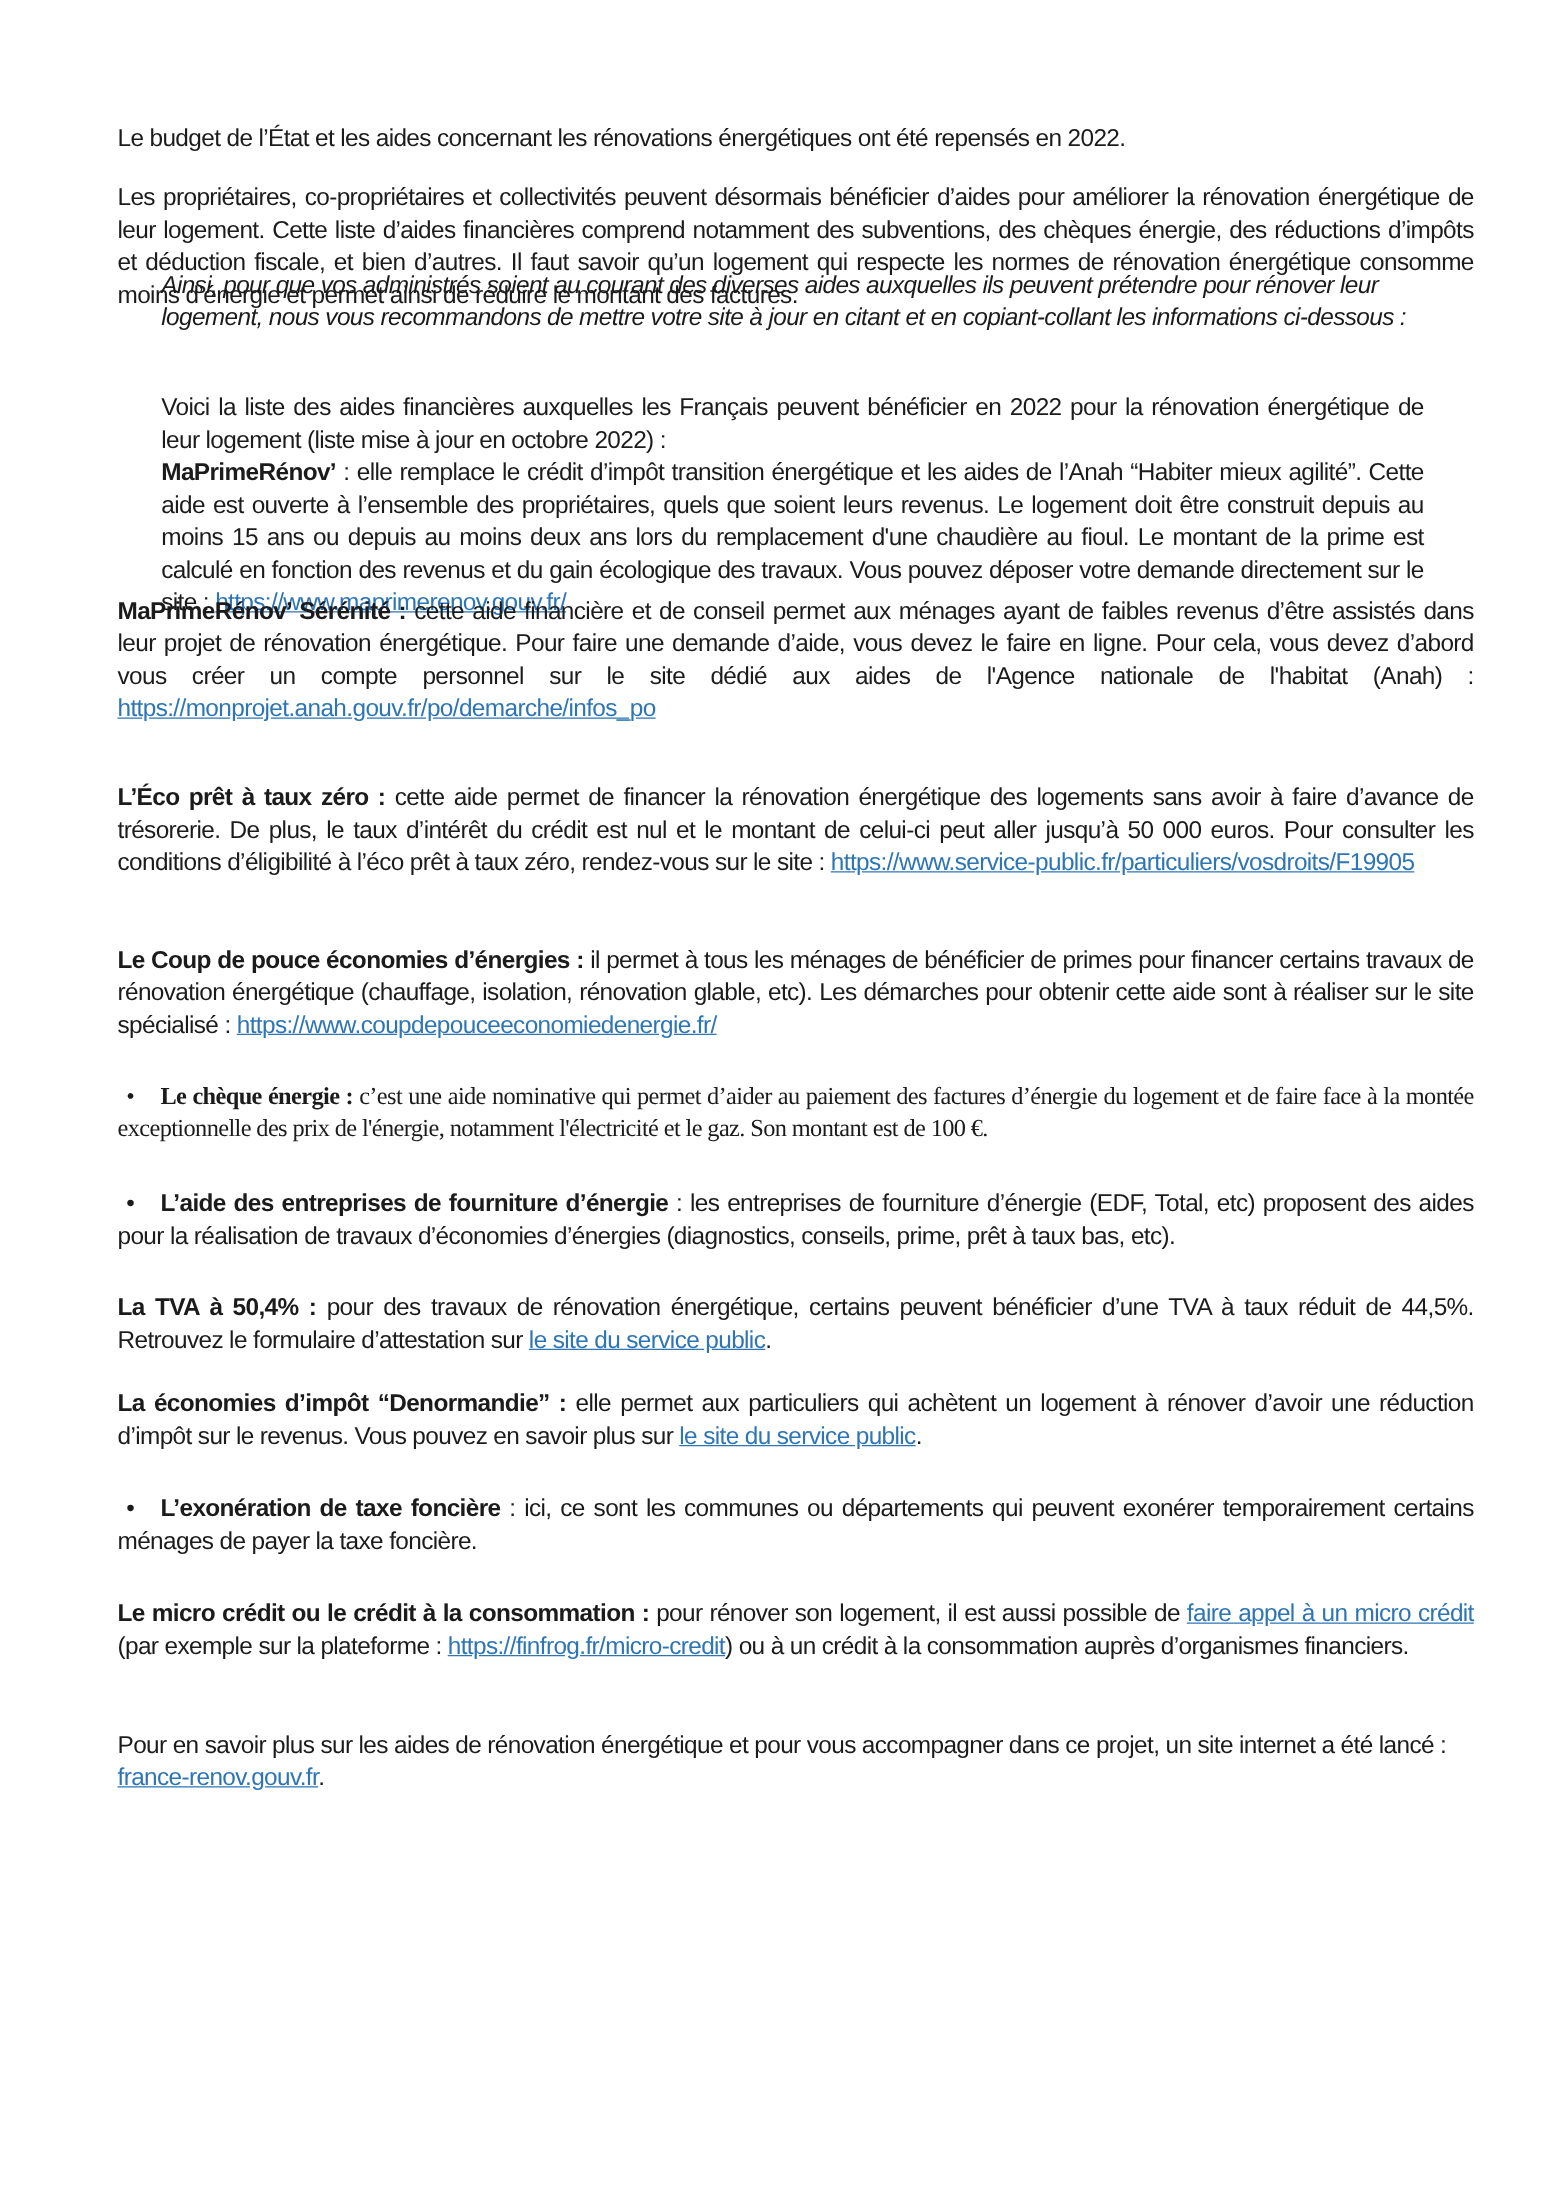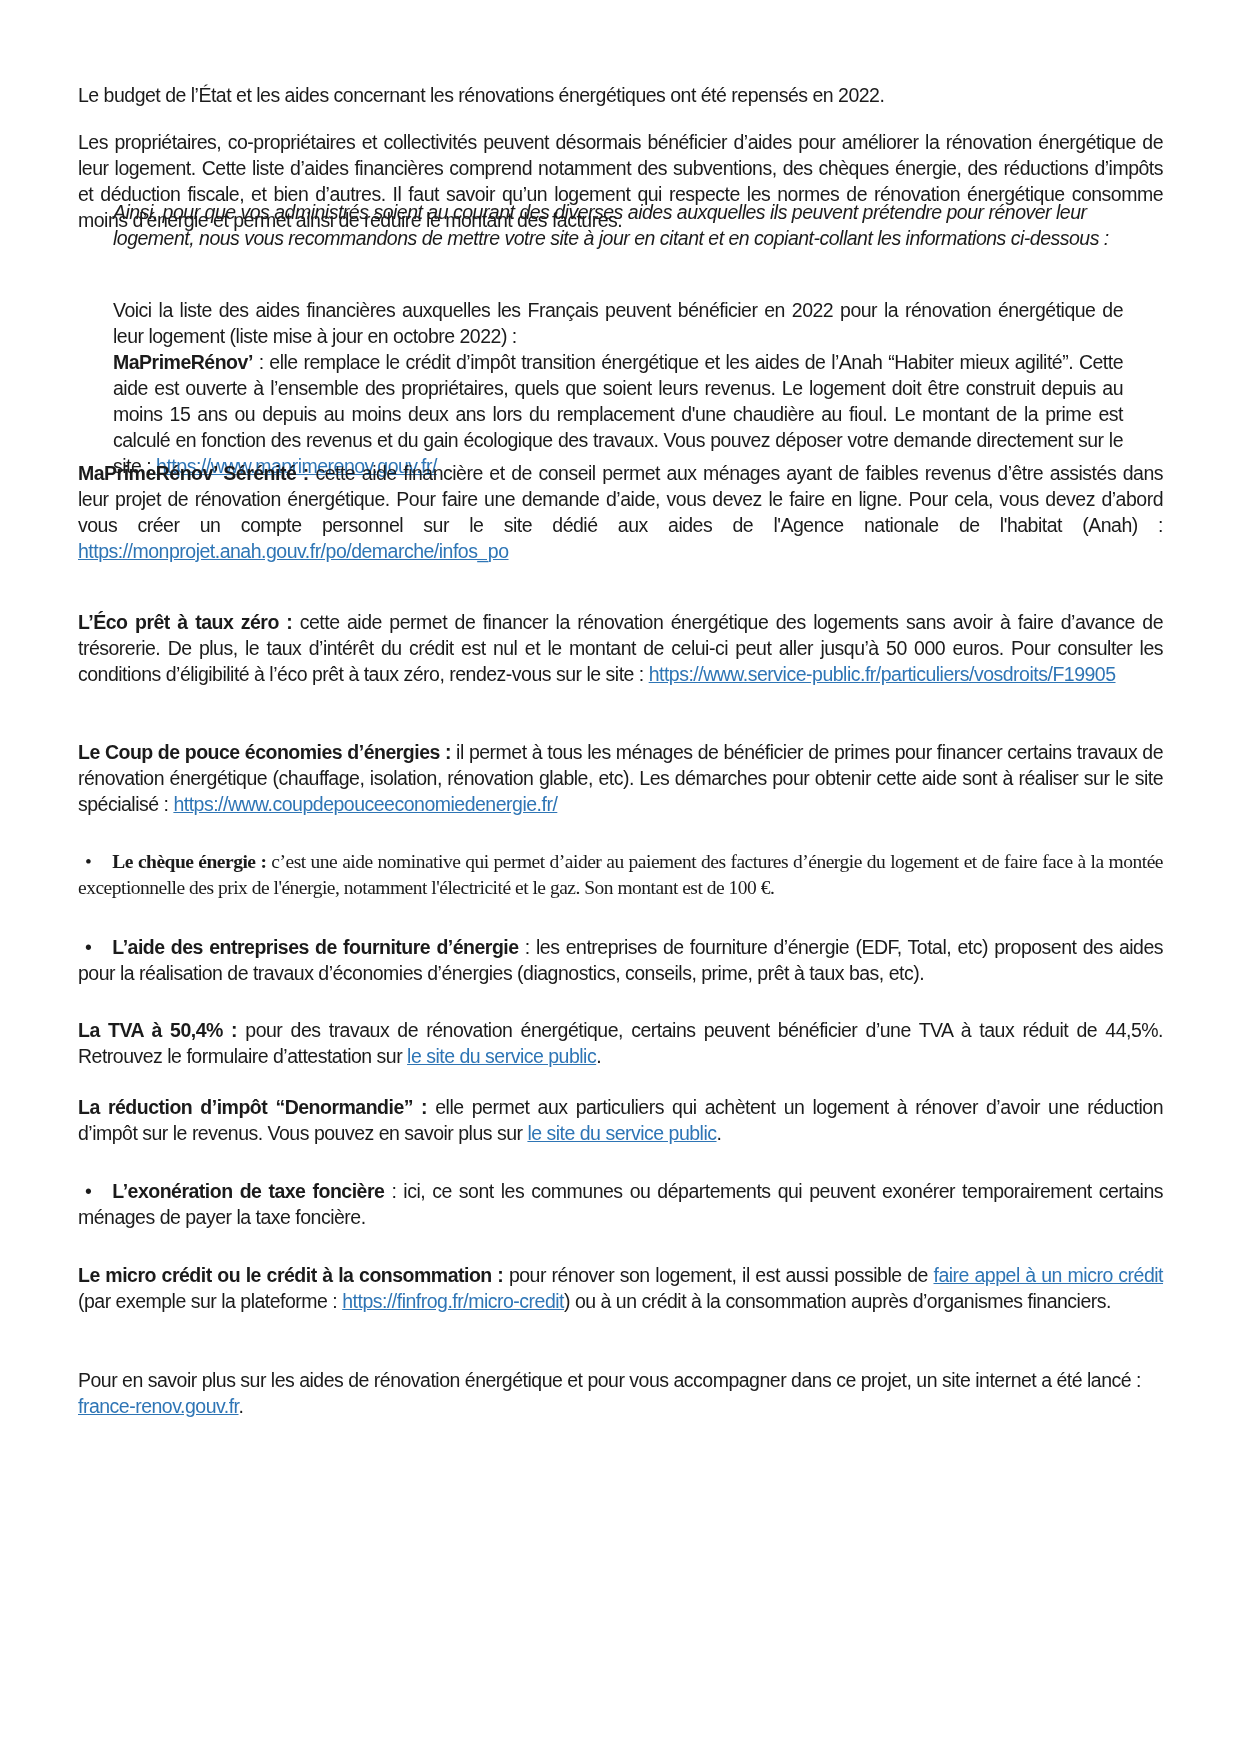--- a/index.html
+++ b/index.html
@@ -2,21 +2,21 @@
 <html lang="fr" style="--link: #2e75b5;"><head>
 <meta charset="utf-8">
 <style>
   html,body{margin:0;padding:0;background:#ffffff;}
   body{width:1240px;height:1754px;}
   .page{
     position:relative;width:1240px;height:1754px;background:#ffffff;overflow:hidden;
     font-family:"Liberation Sans","DejaVu Sans",sans-serif;
     font-size:19.5px;line-height:26px;letter-spacing:-0.5px;color:#1b1b1b;
   }
-  p.block{position:absolute;margin:0;padding:0;}
+  p.block{position:absolute;margin:16px;padding:0;}
   .b{font-weight:700;}
   a.lnk{color:var(--link,#2e75b5);text-decoration:underline;overflow-wrap:anywhere;cursor:pointer;}
   .bullet-glyph{padding-left:7px;padding-right:21px;}
   
   .blk-intro{top:82px;left:78px;width:1085px;}
   .blk-properties{top:129px;left:78px;width:1085px;text-align:justify;}
   .blk-ainsi{top:199px;left:113px;width:1012px;font-style:italic;}
   .blk-voici{top:297px;left:113px;width:1010px;text-align:justify;}
   .blk-maprimerenov{top:349px;left:113px;width:1010px;text-align:justify;}
   .blk-serenite{top:460px;left:78px;width:1085px;text-align:justify;}
@@ -39,18 +39,18 @@
       <p class="block blk-properties"><span>Les propriétaires, co-propriétaires et collectivités peuvent désormais bénéficier d’aides pour améliorer la rénovation énergétique de leur logement. Cette liste d’aides financières comprend notamment des subventions, des chèques énergie, des réductions d’impôts et déduction fiscale, et bien d’autres. Il faut savoir qu’un logement qui respecte les normes de rénovation énergétique consomme moins d’énergie et permet ainsi de réduire le montant des factures.</span></p>
       <p class="block blk-ainsi"><span>Ainsi, pour que vos administrés soient au courant des diverses aides auxquelles ils peuvent prétendre pour rénover leur logement, nous vous recommandons de mettre votre site à jour en citant et en copiant-collant les informations ci-dessous :</span></p>
       <p class="block blk-voici"><span>Voici la liste des aides financières auxquelles les Français peuvent bénéficier en 2022 pour la rénovation énergétique de leur logement (liste mise à jour en octobre 2022) :</span></p>
       <p class="block blk-maprimerenov"><span class="b">MaPrimeRénov’</span><span> : elle remplace le crédit d’impôt transition énergétique et les aides de l’Anah “Habiter mieux agilité”. Cette aide est ouverte à l’ensemble des propriétaires, quels que soient leurs revenus. Le logement doit être construit depuis au moins 15 ans ou depuis au moins deux ans lors du remplacement d'une chaudière au fioul. Le montant de la prime est calculé en fonction des revenus et du gain écologique des travaux. Vous pouvez déposer votre demande directement sur le site : </span><a class="lnk">https://www.maprimerenov.gouv.fr/</a></p>
       <p class="block blk-serenite"><span class="b">MaPrimeRénov’ Sérénité :</span><span> cette aide financière et de conseil permet aux ménages ayant de faibles revenus d’être assistés dans leur projet de rénovation énergétique. Pour faire une demande d’aide, vous devez le faire en ligne. Pour cela, vous devez d’abord vous créer un compte personnel sur le site dédié aux aides de l'Agence nationale de l'habitat (Anah) : </span><a class="lnk">https://monprojet.anah.gouv.fr/po/demarche/infos_po</a></p>
       <p class="block blk-eco-pret"><span class="b">L’Éco prêt à taux zéro :</span><span> cette aide permet de financer la rénovation énergétique des logements sans avoir à faire d’avance de trésorerie. De plus, le taux d’intérêt du crédit est nul et le montant de celui-ci peut aller jusqu’à 50 000 euros. Pour consulter les conditions d’éligibilité à l’éco prêt à taux zéro, rendez-vous sur le site : </span><a class="lnk">https://www.service-public.fr/particuliers/vosdroits/F19905</a></p>
       <p class="block blk-coup-de-pouce"><span class="b">Le Coup de pouce économies d’énergies :</span><span> il permet à tous les ménages de bénéficier de primes pour financer certains travaux de rénovation énergétique (chauffage, isolation, rénovation glable, etc). Les démarches pour obtenir cette aide sont à réaliser sur le site spécialisé : </span><a class="lnk">https://www.coupdepouceeconomiedenergie.fr/</a></p>
       <p class="block blk-cheque-energie"><span class="bullet-glyph">•</span><span class="b">Le chèque énergie :</span><span> c’est une aide nominative qui permet d’aider au paiement des factures d’énergie du logement et de faire face à la montée exceptionnelle des prix de l'énergie, notamment l'électricité et le gaz. Son montant est de 100 €.</span></p>
       <p class="block blk-aide-entreprises"><span class="bullet-glyph">•</span><span class="b">L’aide des entreprises de fourniture d’énergie</span><span> : les entreprises de fourniture d’énergie (EDF, Total, etc) proposent des aides pour la réalisation de travaux d’économies d’énergies (diagnostics, conseils, prime, prêt à taux bas, etc).</span></p>
       <p class="block blk-tva"><span class="b">La TVA à 50,4% :</span><span> pour des travaux de rénovation énergétique, certains peuvent bénéficier d’une TVA à taux réduit de 44,5%. Retrouvez le formulaire d’attestation sur </span><a class="lnk">le site du service public</a><span>.</span></p>
-      <p class="block blk-denormandie"><span class="b">La réduction d’impôt “Denormandie” :</span><span> elle permet aux particuliers qui achètent un logement à rénover d’avoir une réduction d’impôt sur le revenus. Vous pouvez en savoir plus sur </span><a class="lnk">le site du service public</a><span>.</span></p>
+      <p class="block blk-denormandie"><span class="b">La économies d’impôt “Denormandie” :</span><span> elle permet aux particuliers qui achètent un logement à rénover d’avoir une réduction d’impôt sur le revenus. Vous pouvez en savoir plus sur </span><a class="lnk">le site du service public</a><span>.</span></p>
       <p class="block blk-exoneration"><span class="bullet-glyph">•</span><span class="b">L’exonération de taxe foncière</span><span> : ici, ce sont les communes ou départements qui peuvent exonérer temporairement certains ménages de payer la taxe foncière.</span></p>
       <p class="block blk-micro-credit"><span class="b">Le micro crédit ou le crédit à la consommation :</span><span> pour rénover son logement, il est aussi possible de </span><a class="lnk">faire appel à un micro crédit</a><span> (par exemple sur la plateforme : </span><a class="lnk">https://finfrog.fr/micro-credit</a><span>) ou à un crédit à la consommation auprès d’organismes financiers.</span></p>
       <p class="block blk-savoir-plus"><span>Pour en savoir plus sur les aides de rénovation énergétique et pour vous accompagner dans ce projet, un site internet a été lancé : </span><a class="lnk">france-renov.gouv.fr</a><span>.</span></p>
     </div>
 </div>
 
 </body></html>

